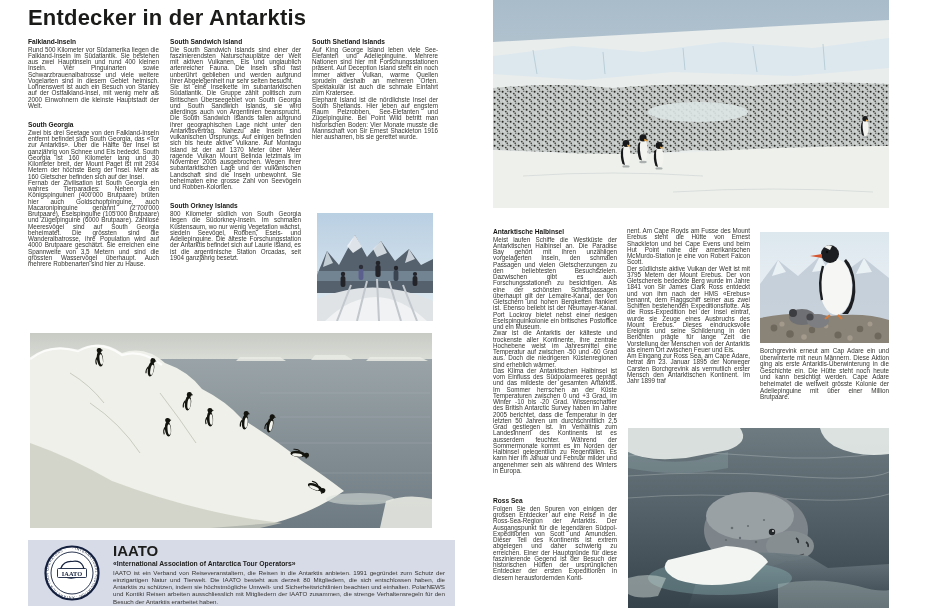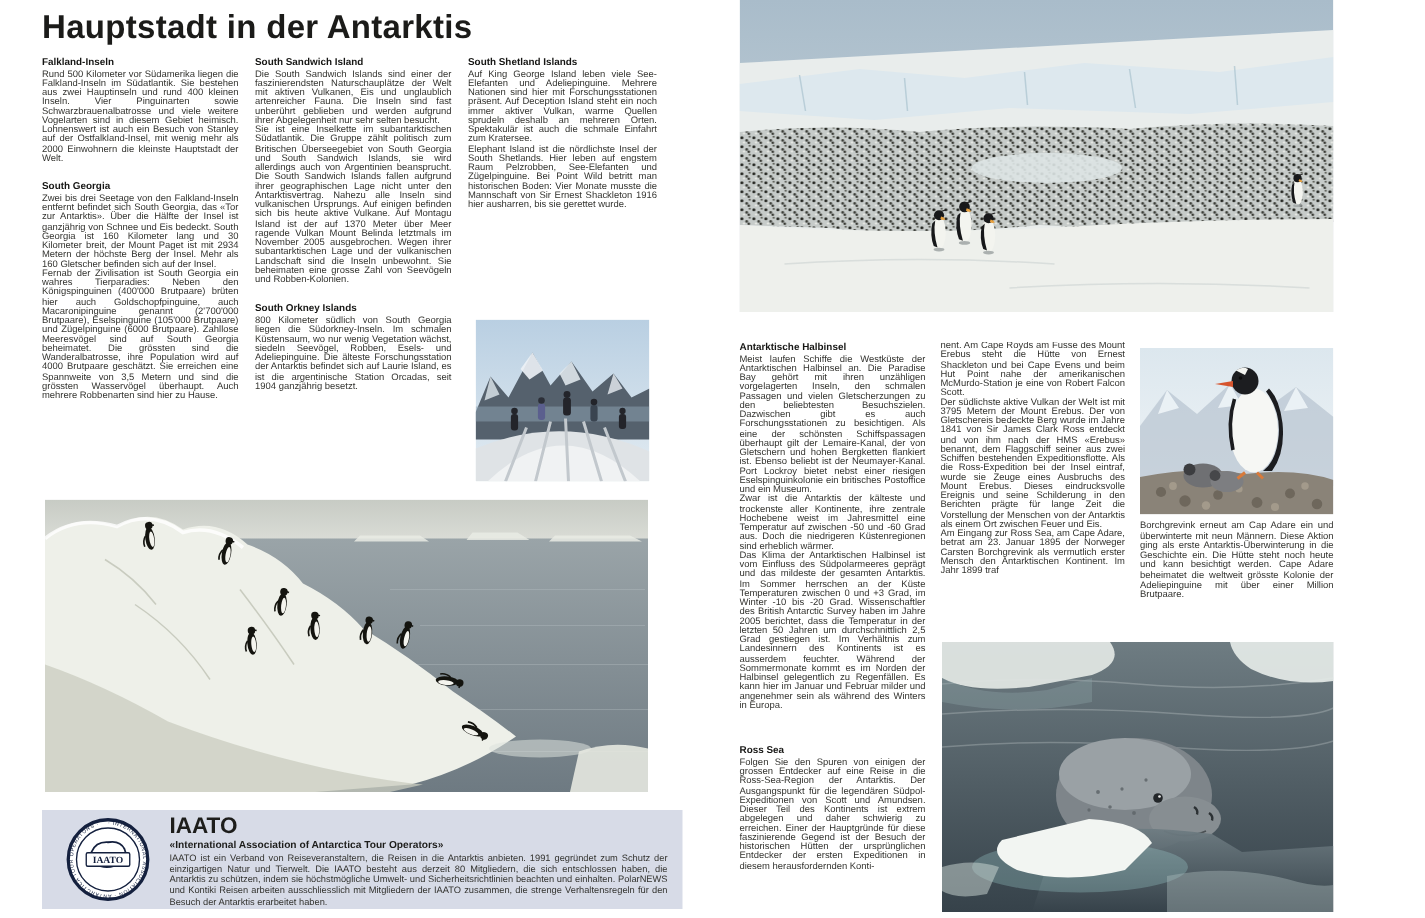--- a/index.html
+++ b/index.html
@@ -24,21 +24,21 @@
   .iaato-text{position:absolute;left:85px;top:3px;right:10px;}
   .iaato-title{font-size:15px;font-weight:700;line-height:16px;color:#1d1d1b;}
   .iaato-sub{font-size:6.8px;font-weight:700;color:#1d1d1b;margin-top:.5px;}
   .iaato-body{font-size:6.2px;line-height:7.3px;text-align:justify;color:#33332f;margin-top:2px;}
 </style>
 </head>
 <body>
 
 <div id="page">
 
-  <div class="page-title">Hauptstadt in der Antarktis</div>
+  <div class="page-title">Entdecker in der Antarktis</div>
 
   <div class="textcol" style="left:28px;top:38px;width:131px;">
     <div class="section">
       <div class="sec-h">Falkland-Inseln</div>
       <div class="body-text">Rund 500 Kilometer vor Südamerika liegen die Falkland-Inseln im Südatlantik. Sie bestehen aus zwei Hauptinseln und rund 400 kleinen Inseln. Vier Pinguinarten sowie Schwarzbrauenalbatrosse und viele weitere Vogelarten sind in diesem Gebiet heimisch. Lohnenswert ist auch ein Besuch von Stanley auf der Ostfalkland-Insel, mit wenig mehr als 2000 Einwohnern die kleinste Hauptstadt der Welt.</div>
     </div>
     <div class="section">
       <div class="sec-h">South Georgia</div>
       <div class="body-text">Zwei bis drei Seetage von den Falkland-Inseln entfernt befindet sich South Georgia, das «Tor zur Antarktis». Über die Hälfte der Insel ist ganzjährig von Schnee und Eis bedeckt. South Georgia ist 160 Kilometer lang und 30 Kilometer breit, der Mount Paget ist mit 2934 Metern der höchste Berg der Insel. Mehr als 160 Gletscher befinden sich auf der Insel.
 Fernab der Zivilisation ist South Georgia ein wahres Tierparadies: Neben den Königspinguinen (400'000 Brutpaare) brüten hier auch Goldschopfpinguine, auch Macaronipinguine genannt (2'700'000 Brutpaare), Eselspinguine (105'000 Brutpaare) und Zügelpinguine (6000 Brutpaare). Zahllose Meeresvögel sind auf South Georgia beheimatet. Die grössten sind die Wanderalbatrosse, ihre Population wird auf 4000 Brutpaare geschätzt. Sie erreichen eine Spannweite von 3,5 Metern und sind die grössten Wasservögel überhaupt. Auch mehrere Robbenarten sind hier zu Hause.</div>

